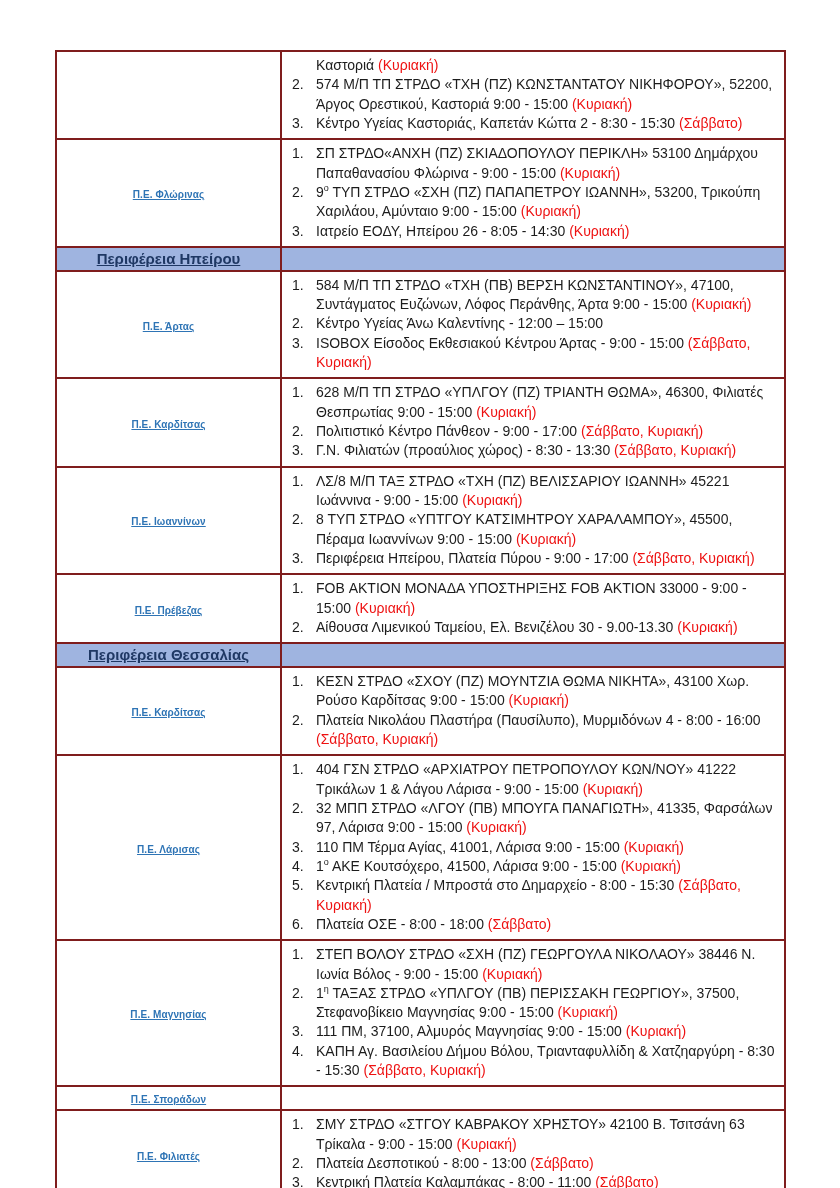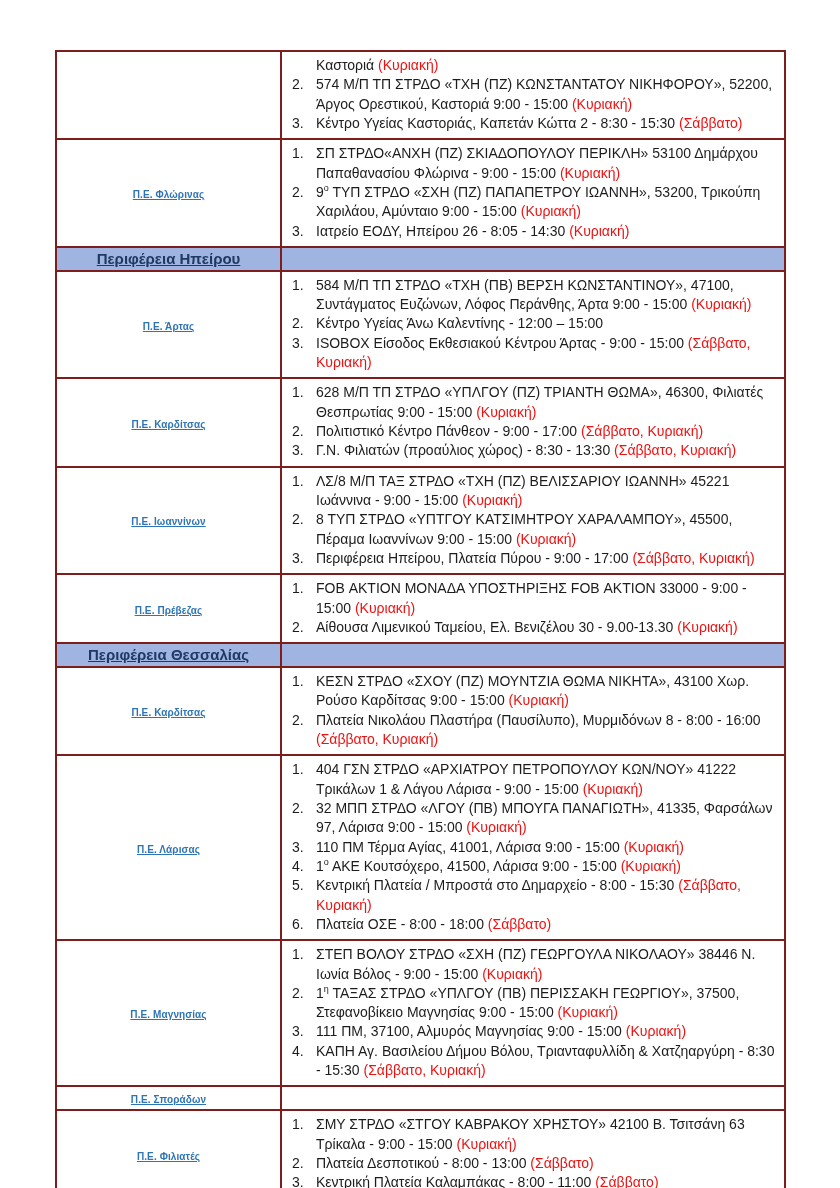--- a/index.html
+++ b/index.html
@@ -155,21 +155,21 @@
       </tr>
       <tr>
         <td class="region-cell"><span class="region-label">Π.Ε. Καρδίτσας</span></td>
         <td class="items-cell">
           <div class="item">
             <span class="num">1.</span>
             <span class="body"><span class="seg ">ΚΕΣΝ ΣΤΡΔΟ «ΣΧΟΥ (ΠΖ) ΜΟΥΝΤΖΙΑ ΘΩΜΑ ΝΙΚΗΤΑ», 43100 Χωρ. Ρούσο Καρδίτσας </span><span class="seg u">9:00 - 15:00 </span><span class="seg r">(Κυριακή)</span></span>
           </div>
           <div class="item">
             <span class="num">2.</span>
-            <span class="body"><span class="seg ">Πλατεία Νικολάου Πλαστήρα (Παυσίλυπο), Μυρμιδόνων 8 - </span><span class="seg u">8:00 - 16:00</span><span class="seg "> </span><span class="seg r">(Σάββατο, Κυριακή)</span></span>
+            <span class="body"><span class="seg ">Πλατεία Νικολάου Πλαστήρα (Παυσίλυπο), Μυρμιδόνων 4 - </span><span class="seg u">8:00 - 16:00</span><span class="seg "> </span><span class="seg r">(Σάββατο, Κυριακή)</span></span>
           </div>
         </td>
       </tr>
       <tr>
         <td class="region-cell"><span class="region-label">Π.Ε. Λάρισας</span></td>
         <td class="items-cell">
           <div class="item">
             <span class="num">1.</span>
             <span class="body"><span class="seg ">404 ΓΣΝ ΣΤΡΔΟ «ΑΡΧΙΑΤΡΟΥ ΠΕΤΡΟΠΟΥΛΟΥ ΚΩΝ/ΝΟΥ» 41222 Τρικάλων 1 &amp; Λάγου Λάρισα - </span><span class="seg u">9:00 - 15:00</span><span class="seg "> </span><span class="seg r">(Κυριακή)</span></span>
           </div>

